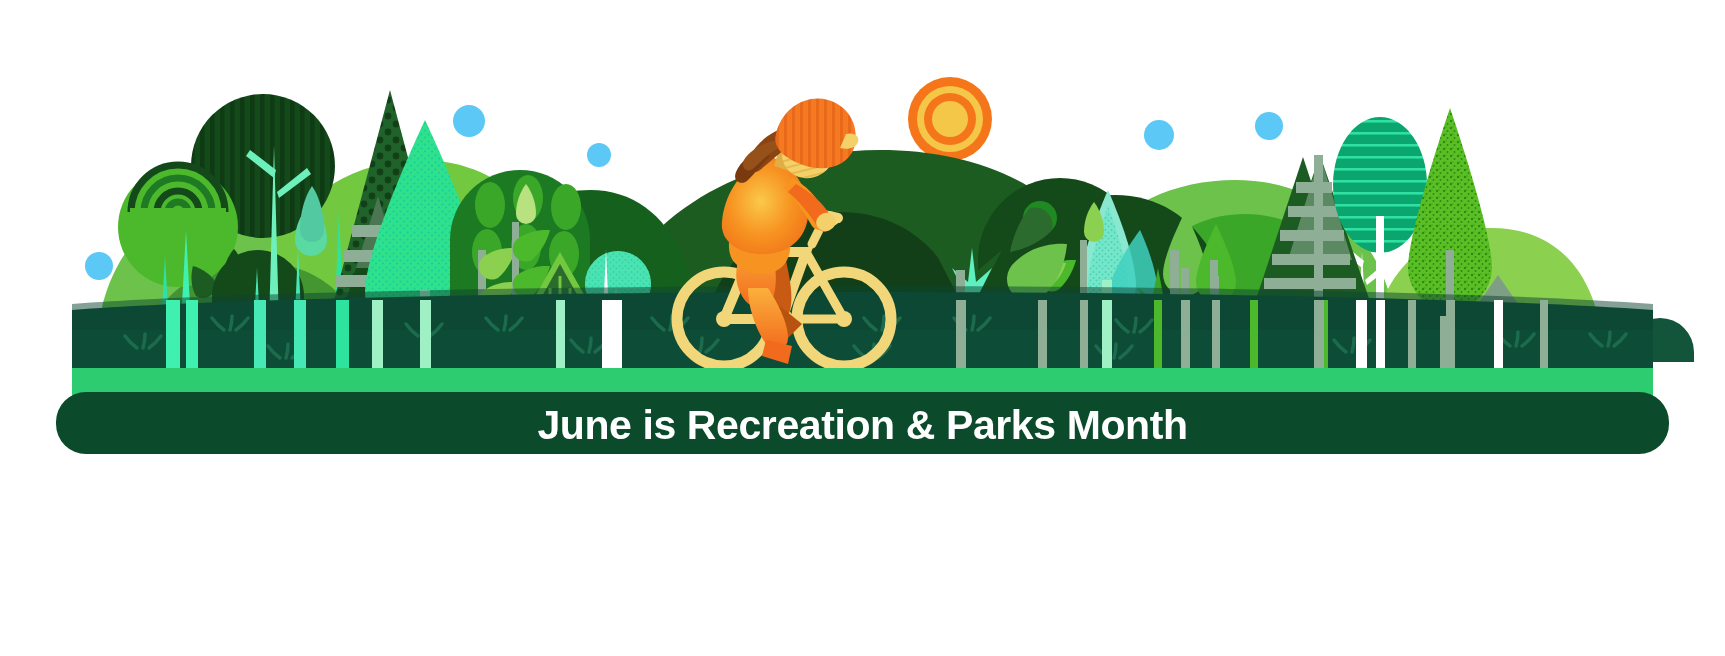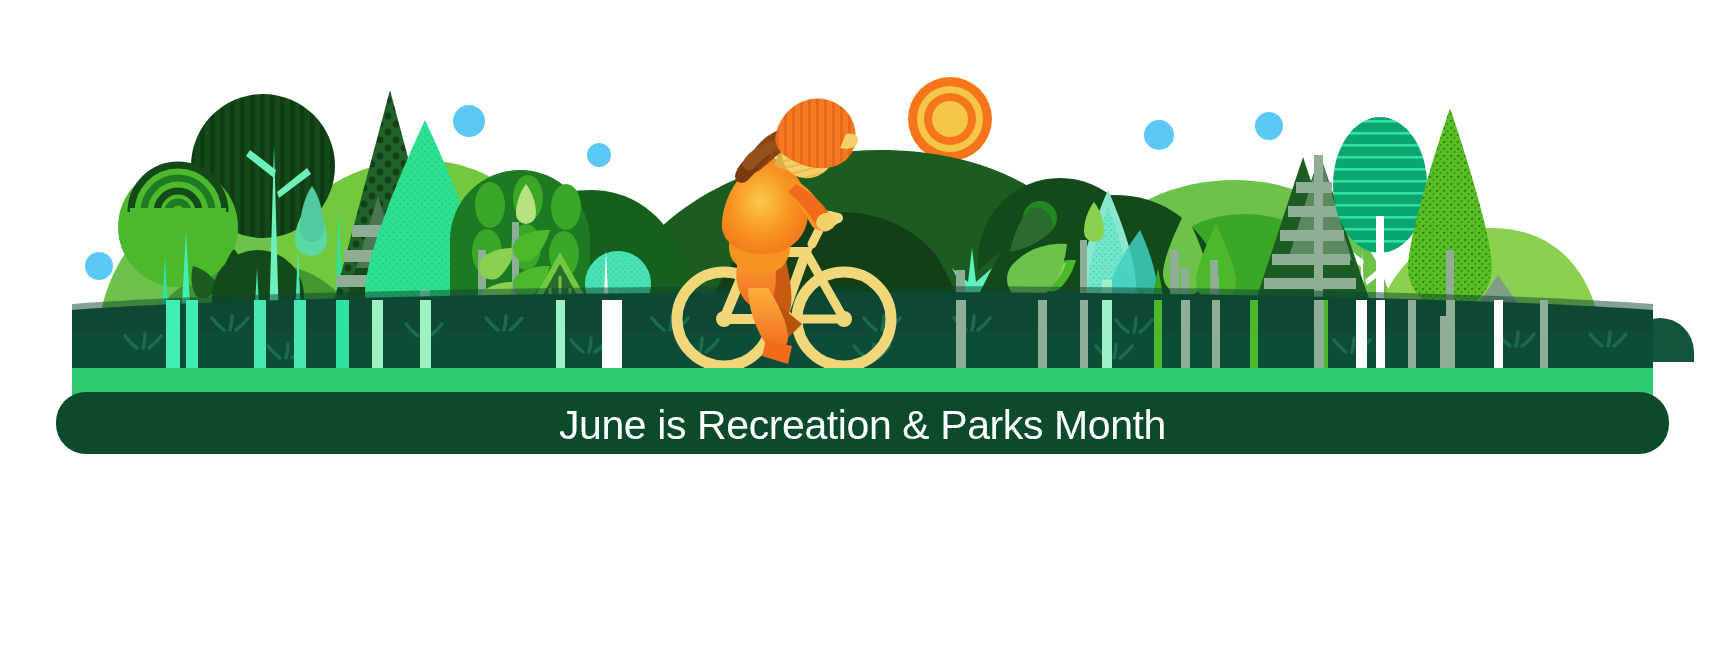--- a/index.html
+++ b/index.html
@@ -3,21 +3,21 @@
 <meta charset="utf-8">
 <style>
   html,body{margin:0;padding:0;background:#ffffff;}
   body{width:1725px;height:656px;overflow:hidden;font-family:"Liberation Sans",sans-serif;}
   #scene{position:relative;width:1725px;height:656px;background:#ffffff;}
   #art{position:absolute;left:0;top:0;}
   .banner-text{
     position:absolute;left:0;top:394px;width:1725px;height:62px;
     display:flex;align-items:center;justify-content:center;
     color:#ffffff;font-family:"Liberation Sans",sans-serif;
-    font-weight:400;font-size:41px;letter-spacing:-0.4px;
+    font-weight:700;font-size:41px;letter-spacing:-0.4px;
     pointer-events:none;
   }
 </style>
 </head>
 <body>
 
 <div id="scene">
 
   <svg id="art" width="1725" height="656" viewBox="0 0 1725 656">
 

